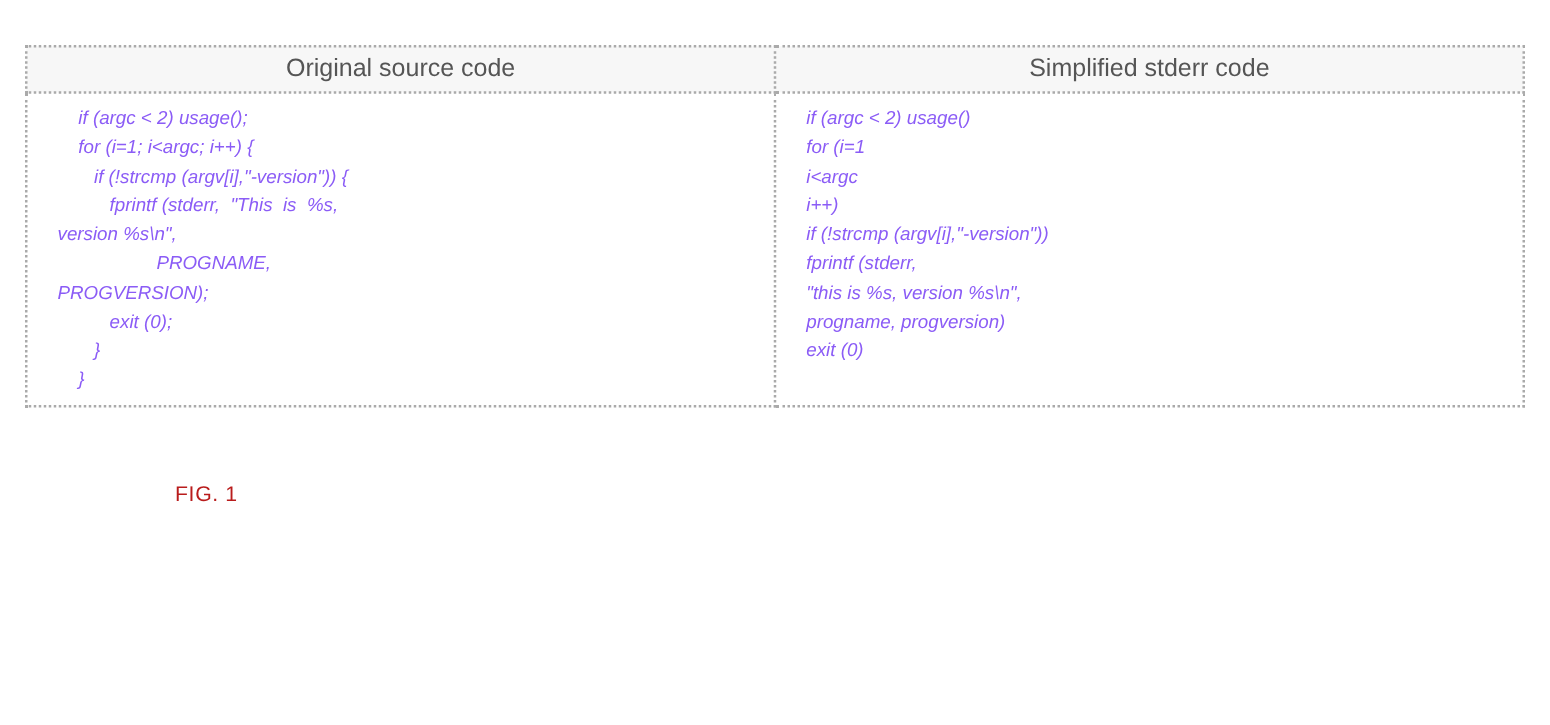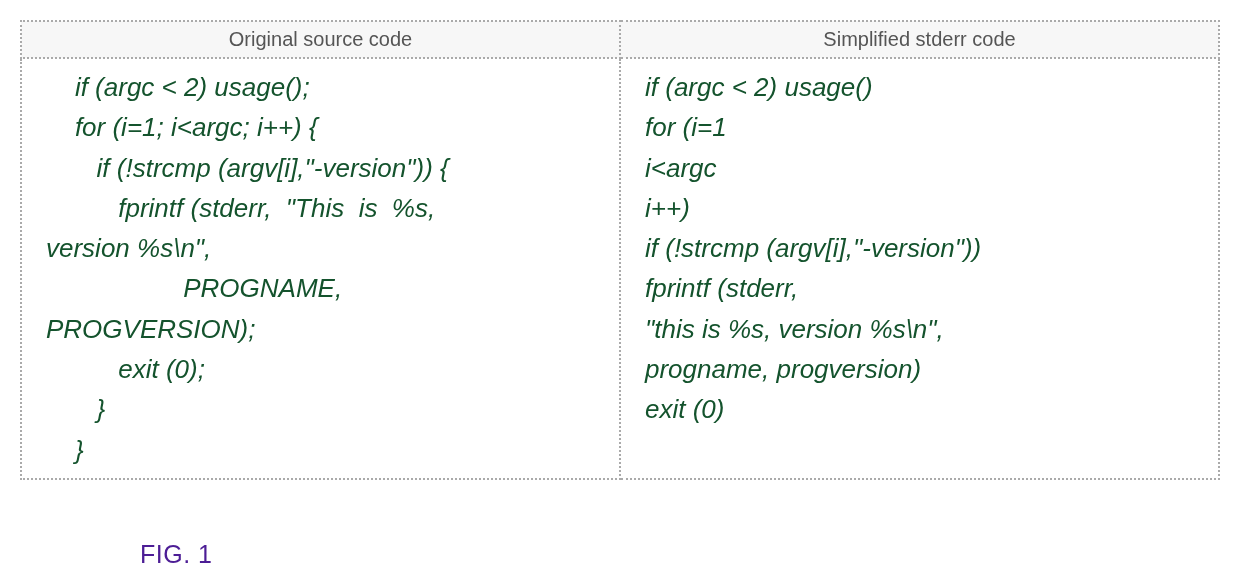--- a/index.html
+++ b/index.html
@@ -5,21 +5,21 @@
     body {
       margin: 0;
       padding: 20px;
       background: #ffffff;
       font-family: Arial, Helvetica, sans-serif;
       font-size: 20px;
       color: #555;
     }
     .page {
       width: 1200px;
-      margin: 0 auto;
+      margin: 16px auto;
     }
     .figure-table {
       width: 100%;
       border-collapse: collapse;
       table-layout: fixed;
     }
     .figure-table th, .figure-table td {
       border: 2px dotted #aaa;
       padding: 8px 12px;
       vertical-align: top;
@@ -29,30 +29,30 @@
       background: #f7f7f7;
       text-align: center;
       font-size: 20px;
       color: #555;
       padding-top: 6px;
       padding-bottom: 6px;
     }
     .code {
       font-style: italic;
       white-space: pre;
-      font-size: 26px;
+      font-size: 15px;
       line-height: 1.55;
-      color: #14532d;
+      color: #8b5cf6;
       padding-left: 12px;
     }
     .caption {
       margin-top: 60px;
       margin-left: 120px;
-      font-size: 25px;
-      color: #4c1d95;
+      font-size: 17px;
+      color: #b91c1c;
       letter-spacing: 0.5px;
     }
   </style>
 </head>
 <body>
 
 <div class="page">
   <table class="figure-table">
     <thead>
       <tr>

